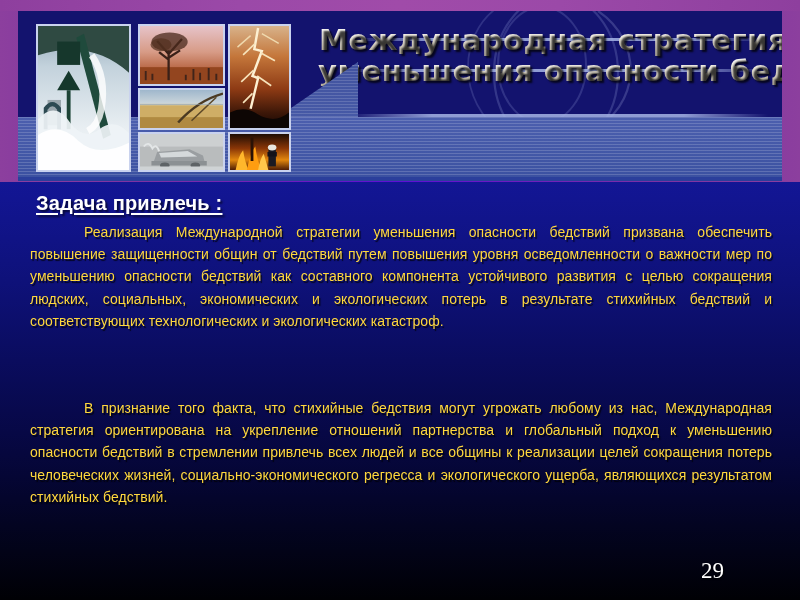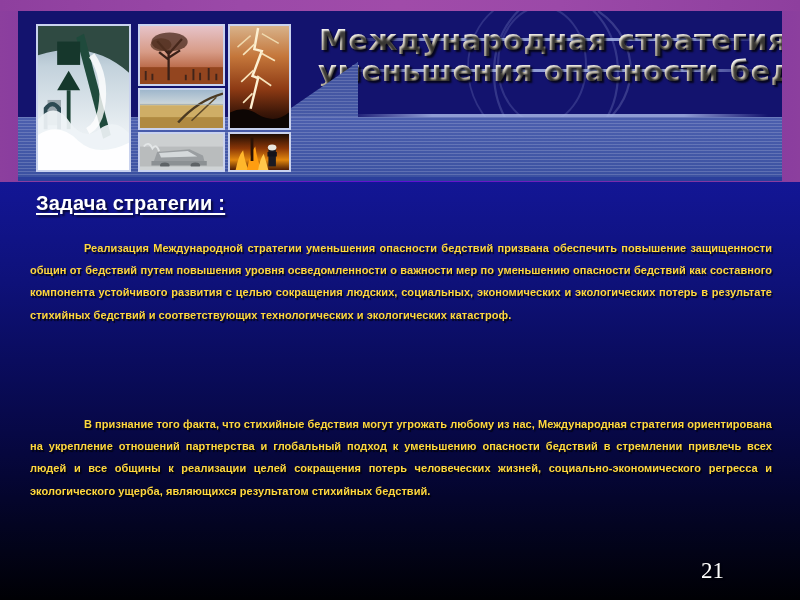--- a/index.html
+++ b/index.html
@@ -171,30 +171,29 @@
     color: #ffffff;
     text-decoration: underline;
     text-underline-offset: 3px;
     text-shadow: 2px 2px 2px rgba(0,0,0,0.6);
     letter-spacing: 0.2px;
   }
   .para {
     position: absolute;
     left: 30px;
     width: 742px;
-    font-size: 11px;
-    font-weight: bold;
+    font-size: 14px;
+    font-weight: normal;
     color: #ffd83d;
     text-align: justify;
     text-justify: inter-word;
     line-height: 22.2px;
     text-indent: 54px;
     text-shadow: 1.5px 1.5px 1px rgba(0,0,0,0.75);
     letter-spacing: 0.05px;
-    margin-top: 16px;
   }
   .para.p1 { top: 39px; }
   .para.p2 { top: 215px; }
   .para > span { display: inline; }
 
   #page-number {
     position: absolute;
     right: 76px;
     bottom: 16px;
     font-family: "Liberation Serif", serif;
@@ -346,26 +345,26 @@
         <path d="M30 40 q2 -12 6 -18 q3 10 5 18 Z" fill="#ffc64a"></path>
         <rect x="22" y="4" width="3" height="26" fill="#2a1206"></rect>
         <rect x="41" y="16" width="8" height="20" fill="#1b1a22"></rect>
         <ellipse cx="45" cy="15" rx="4.6" ry="3.4" fill="#e9e6df"></ellipse>
         <rect x="40" y="20" width="10" height="5" fill="#12121a"></rect>
       </svg>
     </div>
   </div>
 
   <div id="content">
-    <div id="task-heading">Задача стратегии :</div>
+    <div id="task-heading">Задача привлечь :</div>
 
     <div class="para p1">
       <span>Реализация Международной стратегии уменьшения опасности бедствий призвана обеспечить повышение защищенности общин от бедствий путем повышения уровня осведомленности о важности мер по уменьшению опасности бедствий как составного компонента устойчивого развития с целью сокращения людских, социальных, экономических и экологических потерь в результате стихийных бедствий и соответствующих технологических и экологических катастроф.</span>
     </div>
 
     <div class="para p2">
       <span>В признание того факта, что стихийные бедствия могут угрожать любому из нас, Международная стратегия ориентирована на укрепление отношений партнерства и глобальный подход к уменьшению опасности бедствий в стремлении привлечь всех людей и все общины к реализации целей сокращения потерь человеческих жизней, социально-экономического регресса и экологического ущерба, являющихся результатом стихийных бедствий.</span>
     </div>
 
-    <div id="page-number">21</div>
+    <div id="page-number">29</div>
   </div>
 
 </div>
 
 </body></html>

